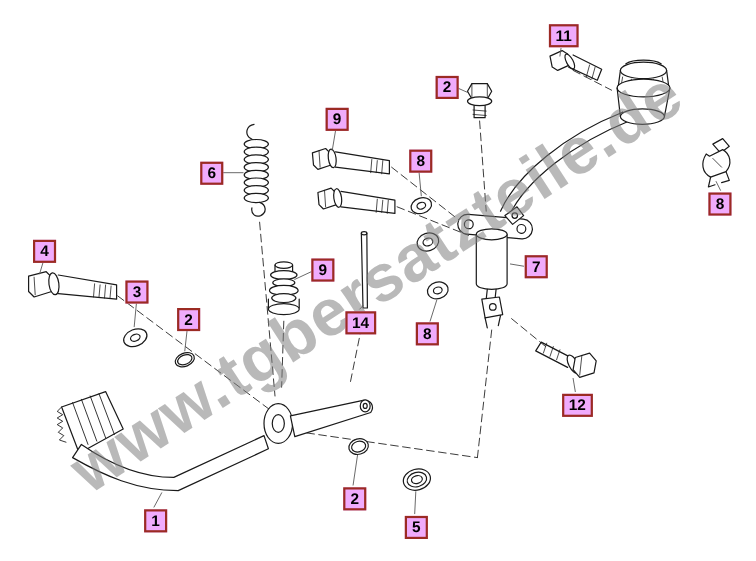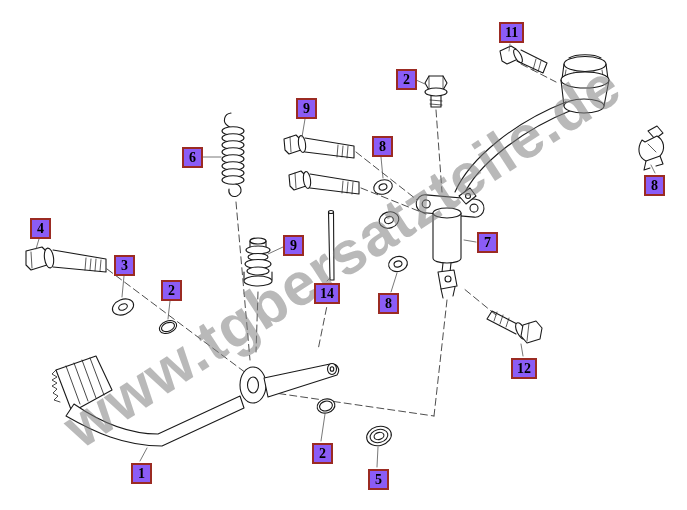--- a/index.html
+++ b/index.html
@@ -4,23 +4,23 @@
 <style>
   html,body{margin:0;padding:0;background:#ffffff;}
   .stage{position:relative;width:687px;height:510px;background:#fff;overflow:hidden;
          font-family:"Liberation Sans",sans-serif;}
   .stage svg{position:absolute;left:0;top:0;z-index:1;}
   .watermark{position:absolute;left:342px;top:256px;
              transform:translate(-50%,-50%) rotate(-33deg);
              font-weight:bold;font-size:60px;letter-spacing:1px;
              color:rgba(128,128,128,0.55);white-space:nowrap;z-index:2;
              user-select:none;pointer-events:none;}
-  .callout{position:absolute;z-index:3;background:#8b5cf6;border:2px solid #9b2b23;
+  .callout{position:absolute;z-index:3;background:#f0abfc;border:2px solid #9b2b23;
            color:#000;font-weight:bold;font-size:14px;line-height:17px;
-           padding:0 4px;text-align:center;min-width:9px;font-family:Liberation Serif, serif;}
+           padding:0 4px;text-align:center;min-width:9px;}
 </style>
 </head>
 <body>
 
 <div class="stage">
 
   <svg width="687" height="510" viewBox="0 0 687 510">
     <g stroke="#1a1a1a" fill="none" stroke-width="1.1" stroke-linecap="round" stroke-linejoin="round">
 
       <g stroke="#3a3a3a" stroke-width="0.9" stroke-dasharray="7 4">

